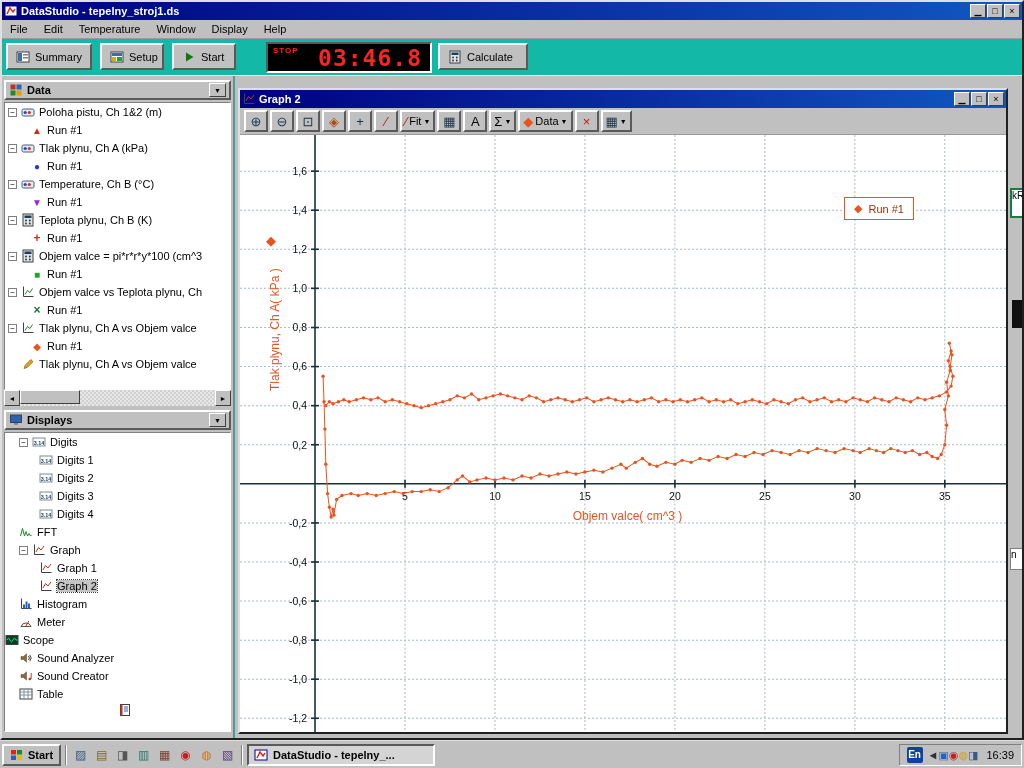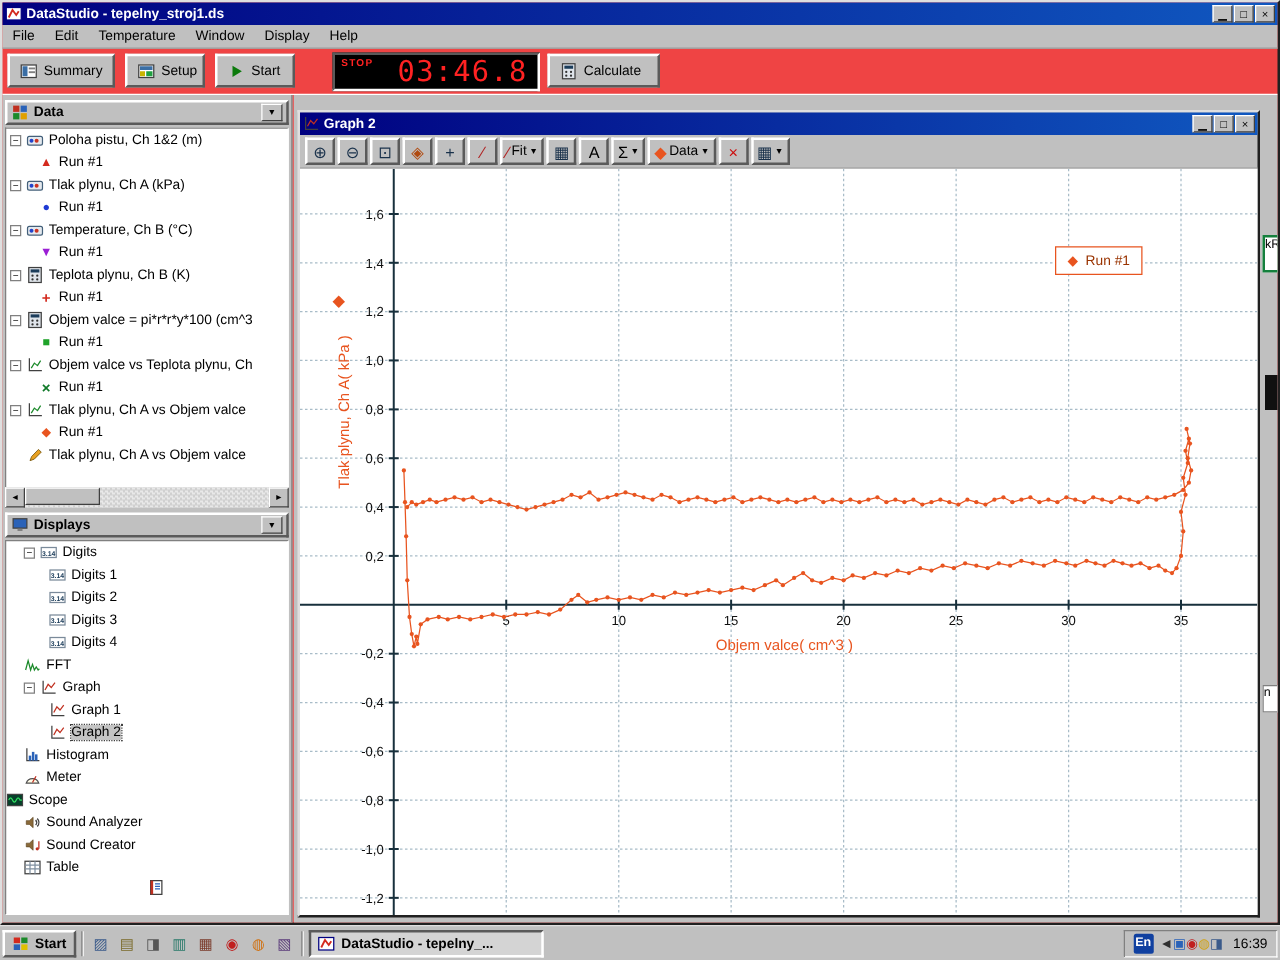--- a/index.html
+++ b/index.html
@@ -1,21 +1,21 @@
 <!DOCTYPE html>
 <html><head>
 <meta charset="utf-8">
 <style>
   *{margin:0;padding:0;box-sizing:border-box}
   html,body{width:1024px;height:768px;overflow:hidden}
   body{font-family:"Liberation Sans",sans-serif;font-size:11px;background:#c0c0c0;color:#000;position:relative}
   #screen{position:relative;width:1024px;height:768px}
 
   
-  #app{position:absolute;left:0;top:0;width:1024px;height:740px;background:#ef4444;
+  #app{position:absolute;left:0;top:0;width:1024px;height:740px;background:#14b8a6;
        border:2px solid;border-color:#dfdfdf #202020 #202020 #dfdfdf}
   .titlebar{position:absolute;left:0;top:0;right:0;height:18px;
        background:linear-gradient(90deg,#000080,#1058c0);
        display:flex;align-items:center;gap:3px;padding:0 2px;color:#fff;font-weight:bold;font-size:11px}
   .ttext{flex:1;white-space:nowrap;overflow:hidden}
   .winbtns{display:flex;gap:1px}
   .wbtn{width:16px;height:14px;font-size:9px;line-height:10px;text-align:center;
         border:1px solid;border-color:#fff #404040 #404040 #fff;background:#c0c0c0;cursor:default;font-family:inherit}
   .ticon svg{display:block}
 
@@ -28,21 +28,21 @@
         font-family:inherit;font-size:11px;cursor:default;
         border:2px solid;border-color:#ffffff #5a5a5a #5a5a5a #ffffff;background:#c0c0c0}
   #btn-summary{left:4px;width:86px}
   #btn-setup{left:98px;width:64px}
   #btn-start{left:170px;width:64px}
   #btn-calculate{left:436px;width:90px}
   .timer{position:absolute;left:264px;top:3px;width:166px;height:31px;background:#000;
          border:2px solid;border-color:#5a5a5a #ffffff #ffffff #5a5a5a}
   .tstop{position:absolute;left:5px;top:2px;color:#ff2222;font-size:8px;letter-spacing:1px;font-weight:bold}
   .tdigits{position:absolute;right:8px;top:1px;color:#ff2222;font-family:"DejaVu Sans Mono",monospace;
-           font-size:23px;font-weight:normal;letter-spacing:1px}
+           font-size:23px;font-weight:bold;letter-spacing:1px}
 
   .main{position:absolute;left:0;top:74px;right:0;bottom:0}
 
   
   .left-panel{position:absolute;left:0;top:0;width:232px;height:100%;background:#c0c0c0;
               border-right:1px solid #808080}
   .panel-header{position:absolute;left:2px;width:227px;height:20px;display:flex;align-items:center;gap:4px;
                 padding:0 3px;border:2px solid;border-color:#ffffff #5a5a5a #5a5a5a #ffffff;background:#c0c0c0}
   #data-header{top:4px}
   #displays-header{top:334px}

